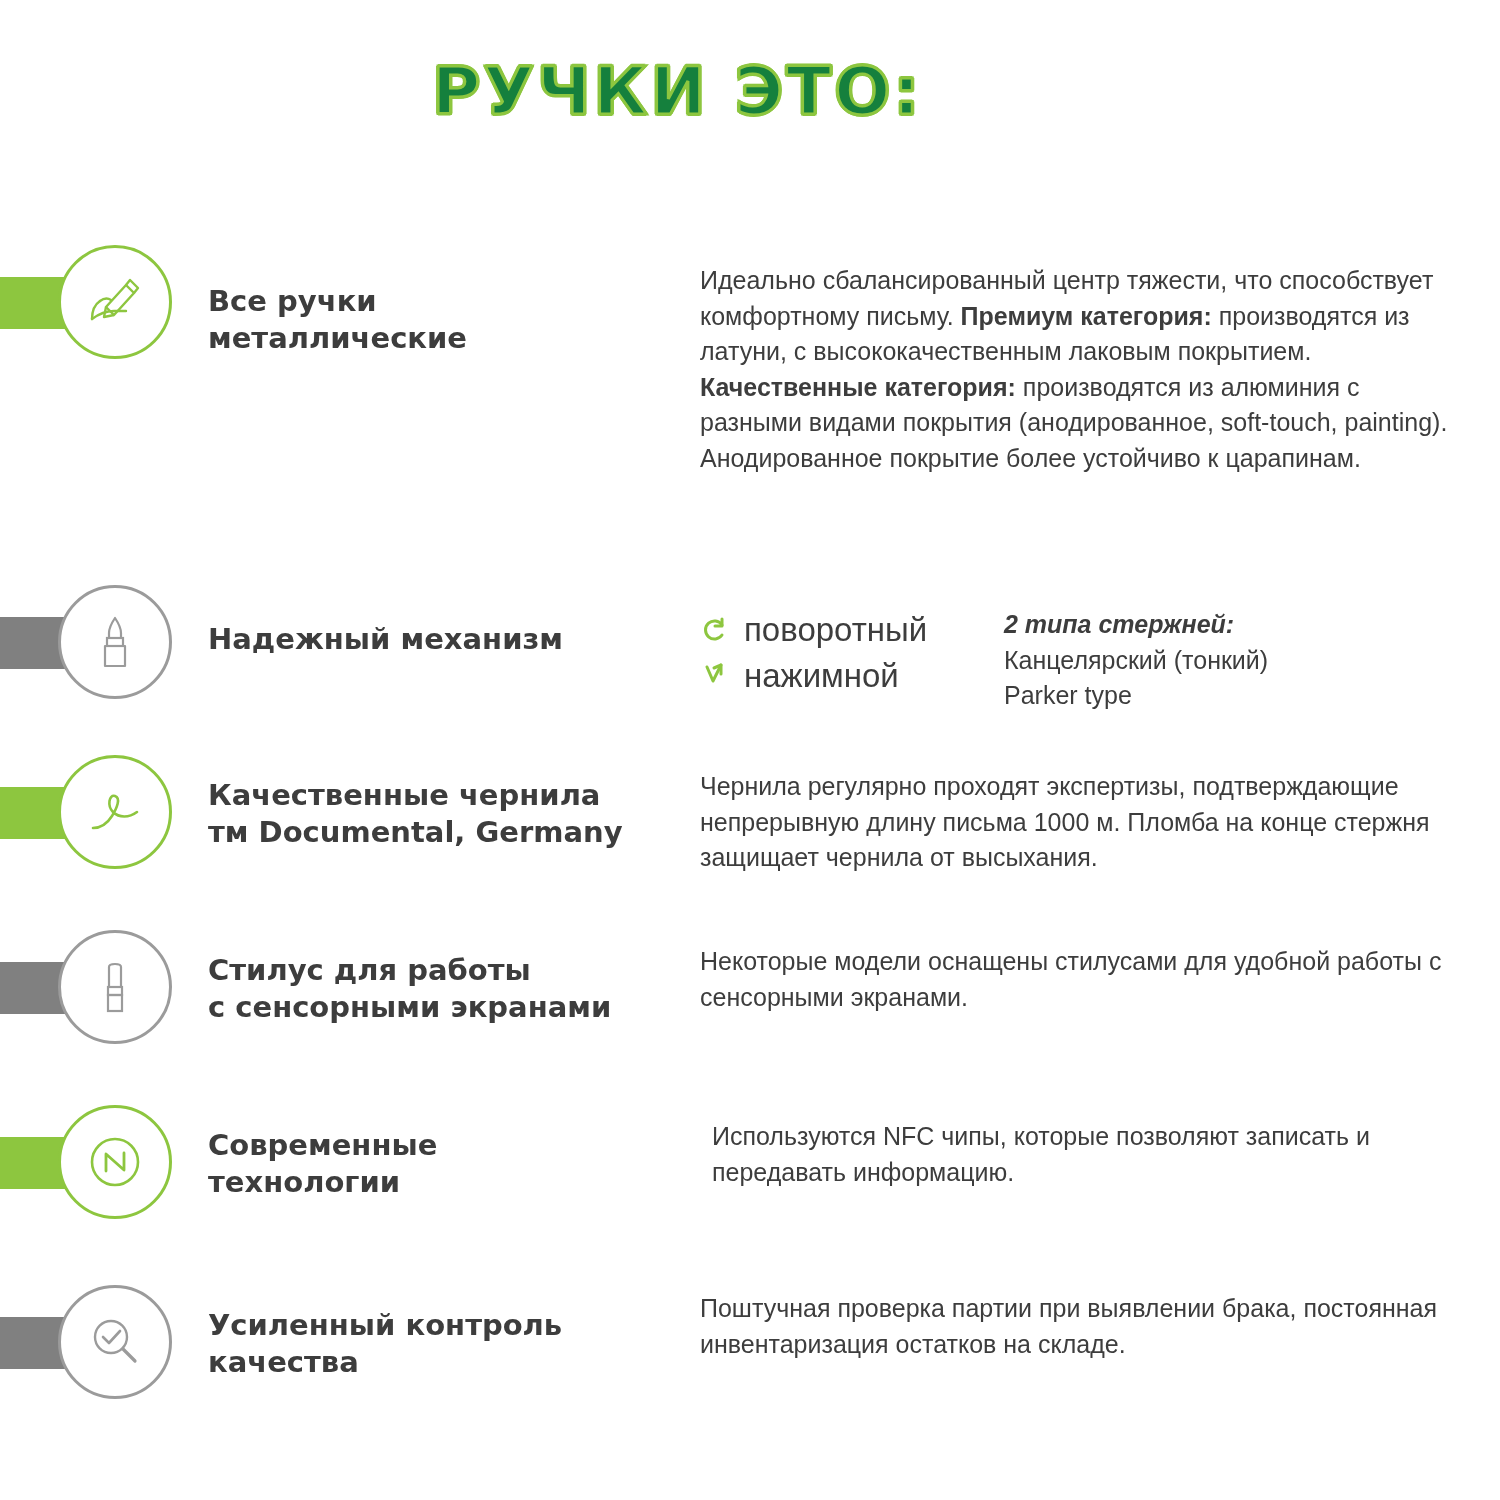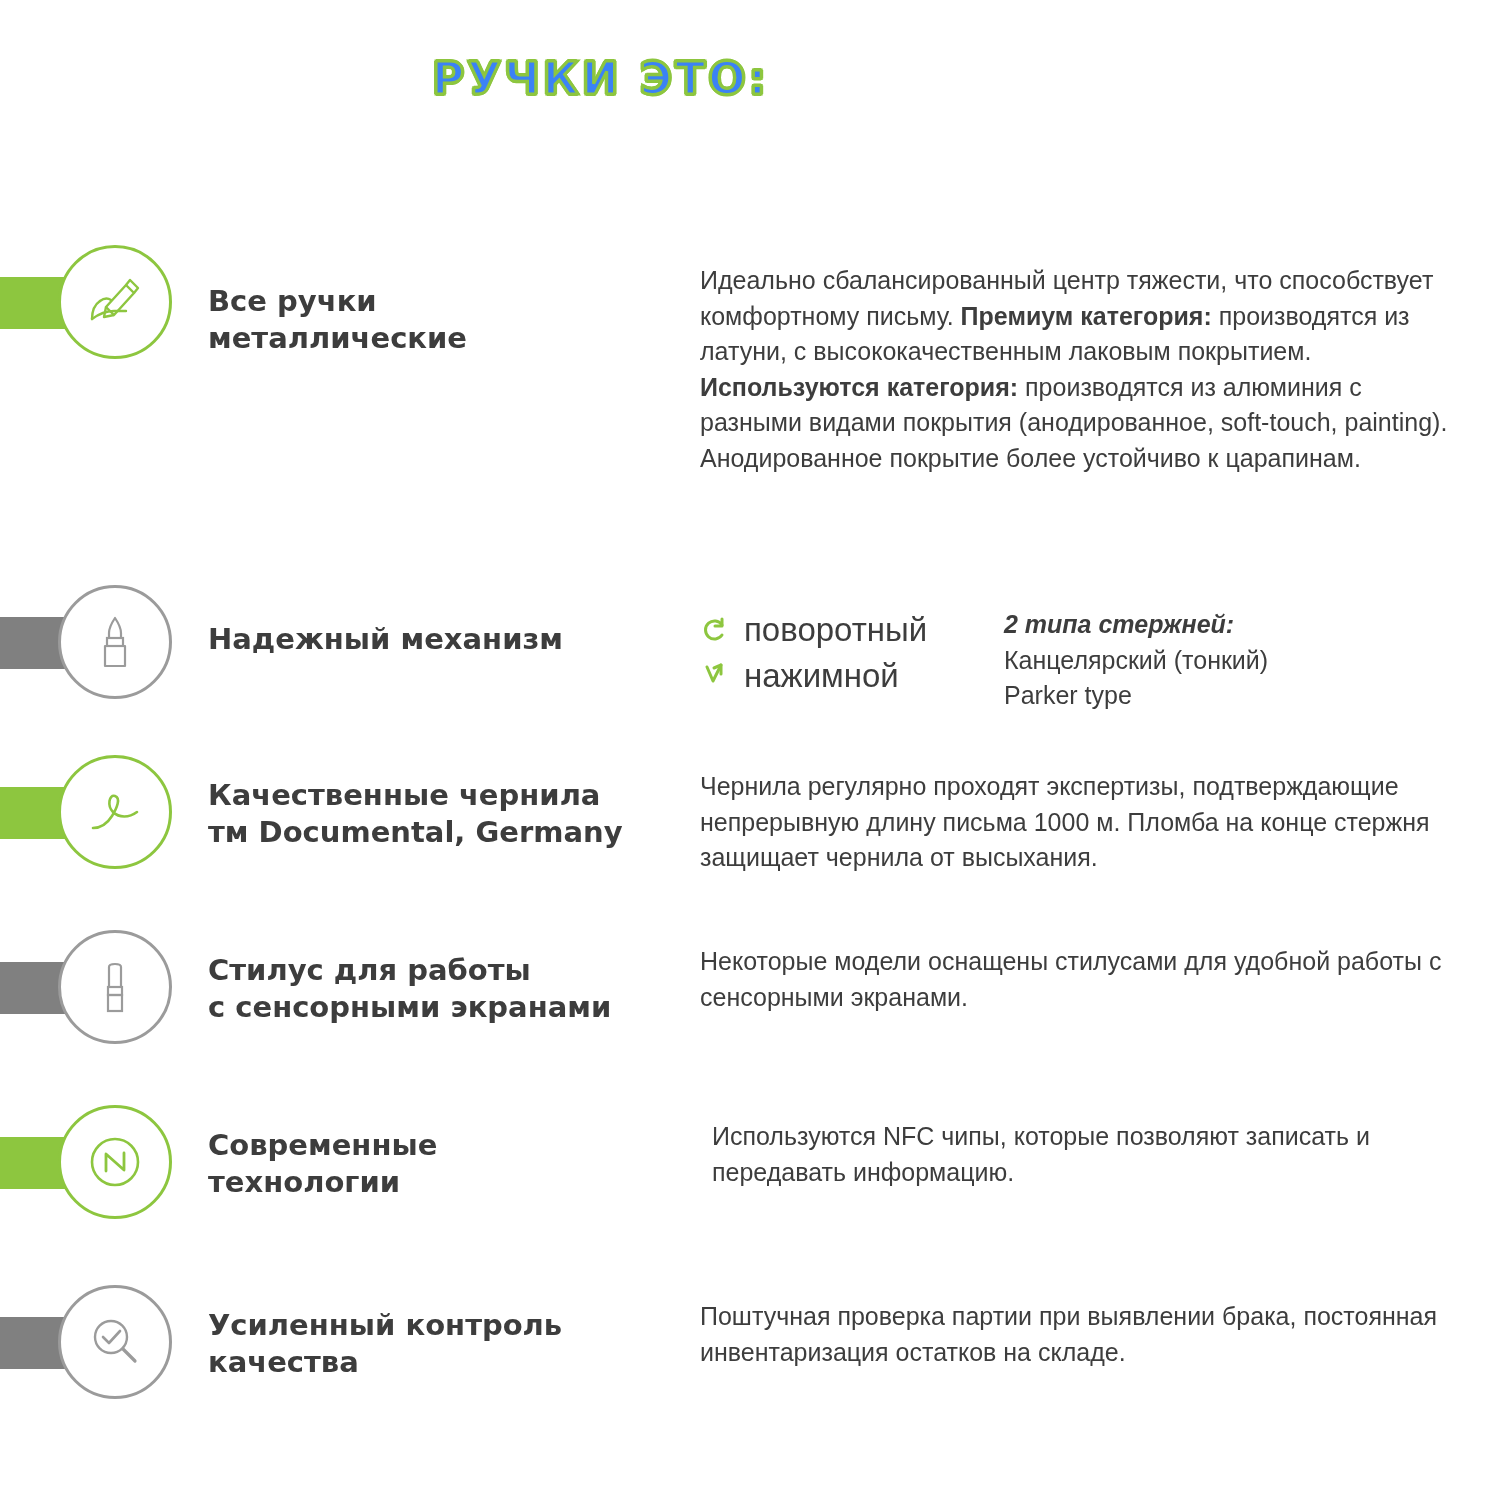--- a/index.html
+++ b/index.html
@@ -34,23 +34,23 @@
     margin-top: 4px;
     width: 248px; height: 14px;
     border-bottom: 3px solid #7ac143;
     border-radius: 0 0 60% 40%;
   }
   .headline {
     position: absolute;
     left: 432px; top: -2px;
     font-family: "DejaVu Sans", sans-serif;
     font-weight: bold;
-    font-size: 44px;
+    font-size: 66px;
     letter-spacing: 3px;
-    color: #3b82f6;
+    color: #15803d;
     -webkit-text-stroke: 3px #8dc63f;
     text-shadow:
       -2px 0 #8dc63f, 2px 0 #8dc63f, 0 -2px #8dc63f, 0 2px #8dc63f;
   }
 
   
   .row { position: absolute; left: 0; width: 1500px; }
   .bar {
     position: absolute; left: 0; top: 32px;
     width: 150px; height: 52px;
@@ -116,21 +116,21 @@
           <path d="M12 52 C12 44, 14 38, 20 34" fill="none" stroke="#8dc63f" stroke-width="2.4" stroke-linecap="round"></path>
           <path d="M20 34 C24 31, 28 31, 31 33" fill="none" stroke="#8dc63f" stroke-width="2.4" stroke-linecap="round"></path>
           <path d="M26 40 L46 18 L54 26 L34 48 Z" fill="none" stroke="#8dc63f" stroke-width="2.4" stroke-linejoin="round"></path>
           <path d="M46 18 L50 13 L58 21 L54 26" fill="none" stroke="#8dc63f" stroke-width="2.4" stroke-linejoin="round"></path>
           <path d="M26 40 L24 50 L34 48" fill="none" stroke="#8dc63f" stroke-width="2.4" stroke-linejoin="round"></path>
         </svg>
       </span>
     </div>
     <div class="title" style="white-space:pre-line;margin-top:16px;">Все ручки
 металлические</div>
-    <div class="body">Идеально сбалансированный центр тяжести, что способствует комфортному письму. <b>Премиум категория:</b> производятся из латуни, с высококачественным лаковым покрытием. <b>Используются категория:</b> производятся из алюминия с разными видами покрытия (анодированное, soft-touch, painting). Анодированное покрытие более устойчиво к царапинам.</div>
+    <div class="body">Идеально сбалансированный центр тяжести, что способствует комфортному письму. <b>Премиум категория:</b> производятся из латуни, с высококачественным лаковым покрытием. <b>Качественные категория:</b> производятся из алюминия с разными видами покрытия (анодированное, soft-touch, painting). Анодированное покрытие более устойчиво к царапинам.</div>
   </div>
 
   <div class="row" style="top:585px;">
     <div class="bar gray"></div>
     <div class="badge gray">
       <span>
         <svg width="68" height="68" viewBox="0 0 68 68">
           <path d="M34 10 C30 16, 28 20, 28 25 L28 30 L40 30 L40 25 C40 20, 38 16, 34 10 Z" fill="none" stroke="#9b9b9b" stroke-width="2.2" stroke-linejoin="round"></path>
           <rect x="26" y="30" width="16" height="8" fill="none" stroke="#9b9b9b" stroke-width="2.2"></rect>
           <path d="M24 38 L44 38 L44 58 L24 58 Z" fill="none" stroke="#9b9b9b" stroke-width="2.2" stroke-linejoin="round"></path>
@@ -216,16 +216,16 @@
       <span>
         <svg width="68" height="68" viewBox="0 0 68 68">
           <circle cx="30" cy="29" r="16" fill="none" stroke="#9b9b9b" stroke-width="2.4"></circle>
           <path d="M42 41 L54 53" fill="none" stroke="#9b9b9b" stroke-width="3.2" stroke-linecap="round"></path>
           <path d="M22 29 L28 35 L39 23" fill="none" stroke="#9b9b9b" stroke-width="2.6" stroke-linecap="round" stroke-linejoin="round"></path>
         </svg>
       </span>
     </div>
     <div class="title" style="white-space:pre-line;">Усиленный контроль
 качества</div>
-    <div class="body" style="top:14px;">Поштучная проверка партии при выявлении брака, постоянная инвентаризация остатков на складе.</div>
+    <div class="body" style="top:6px;">Поштучная проверка партии при выявлении брака, постоянная инвентаризация остатков на складе.</div>
   </div>
 
 </div>
 
 </body></html>

